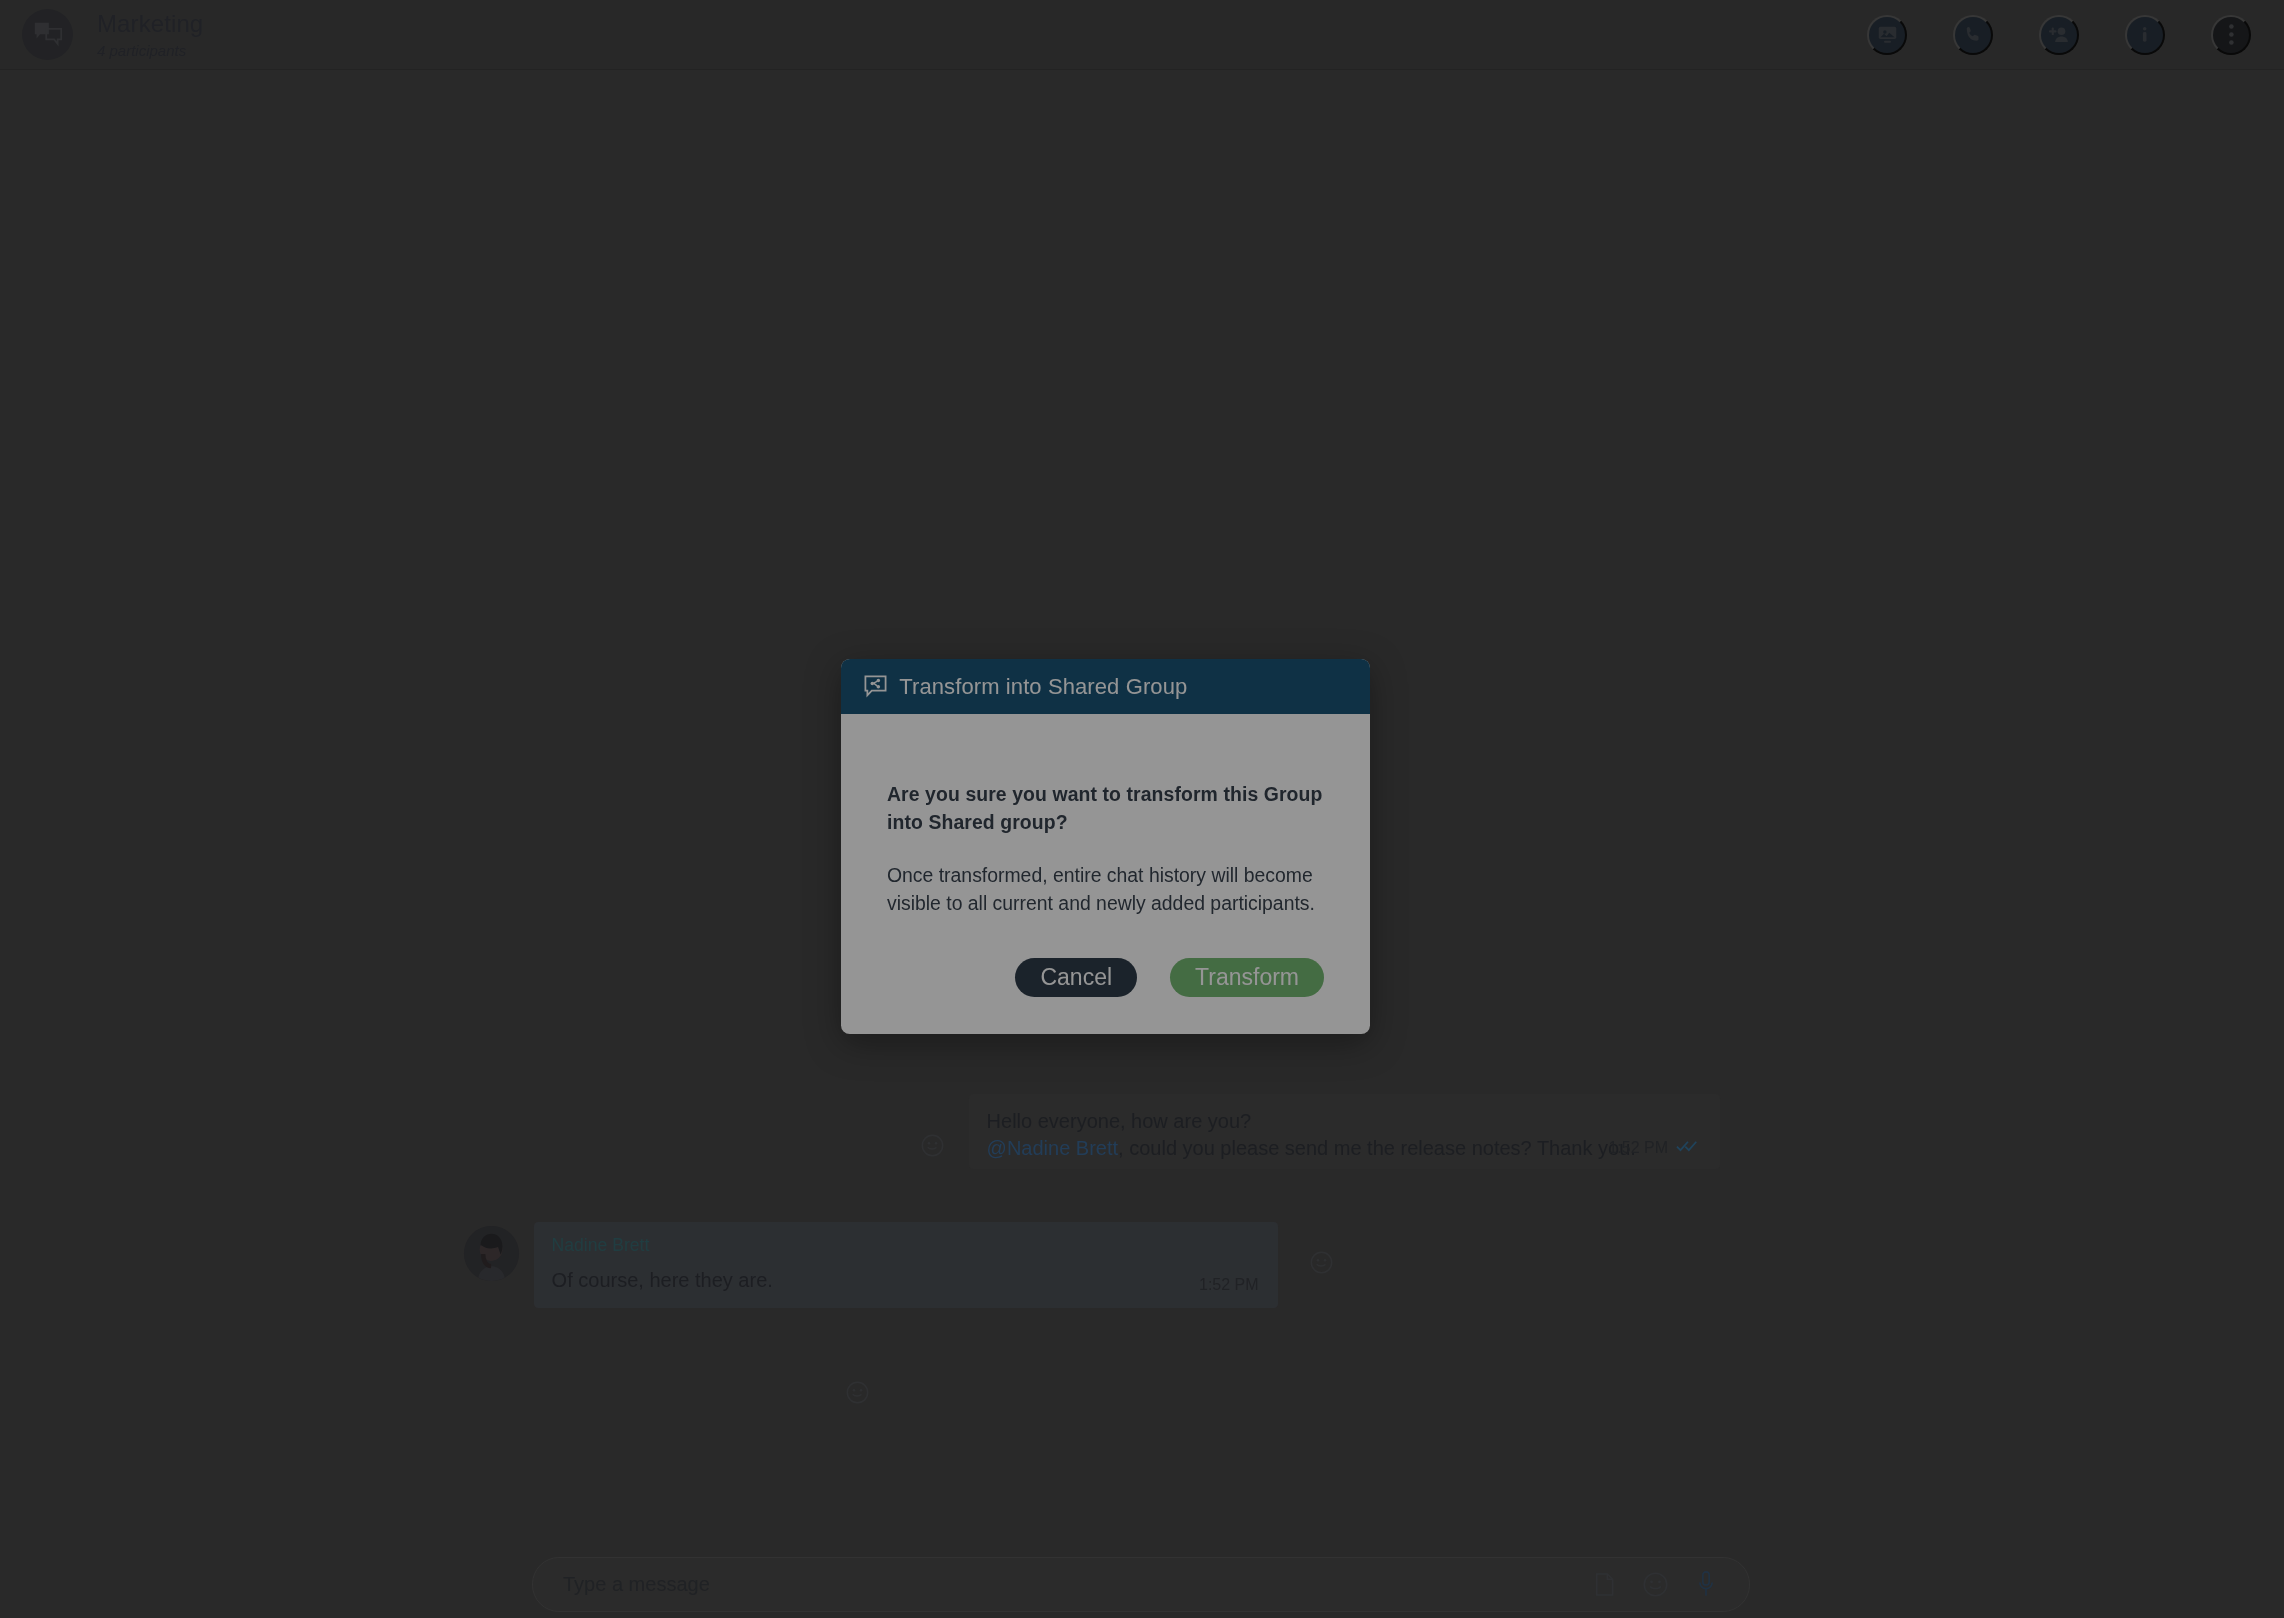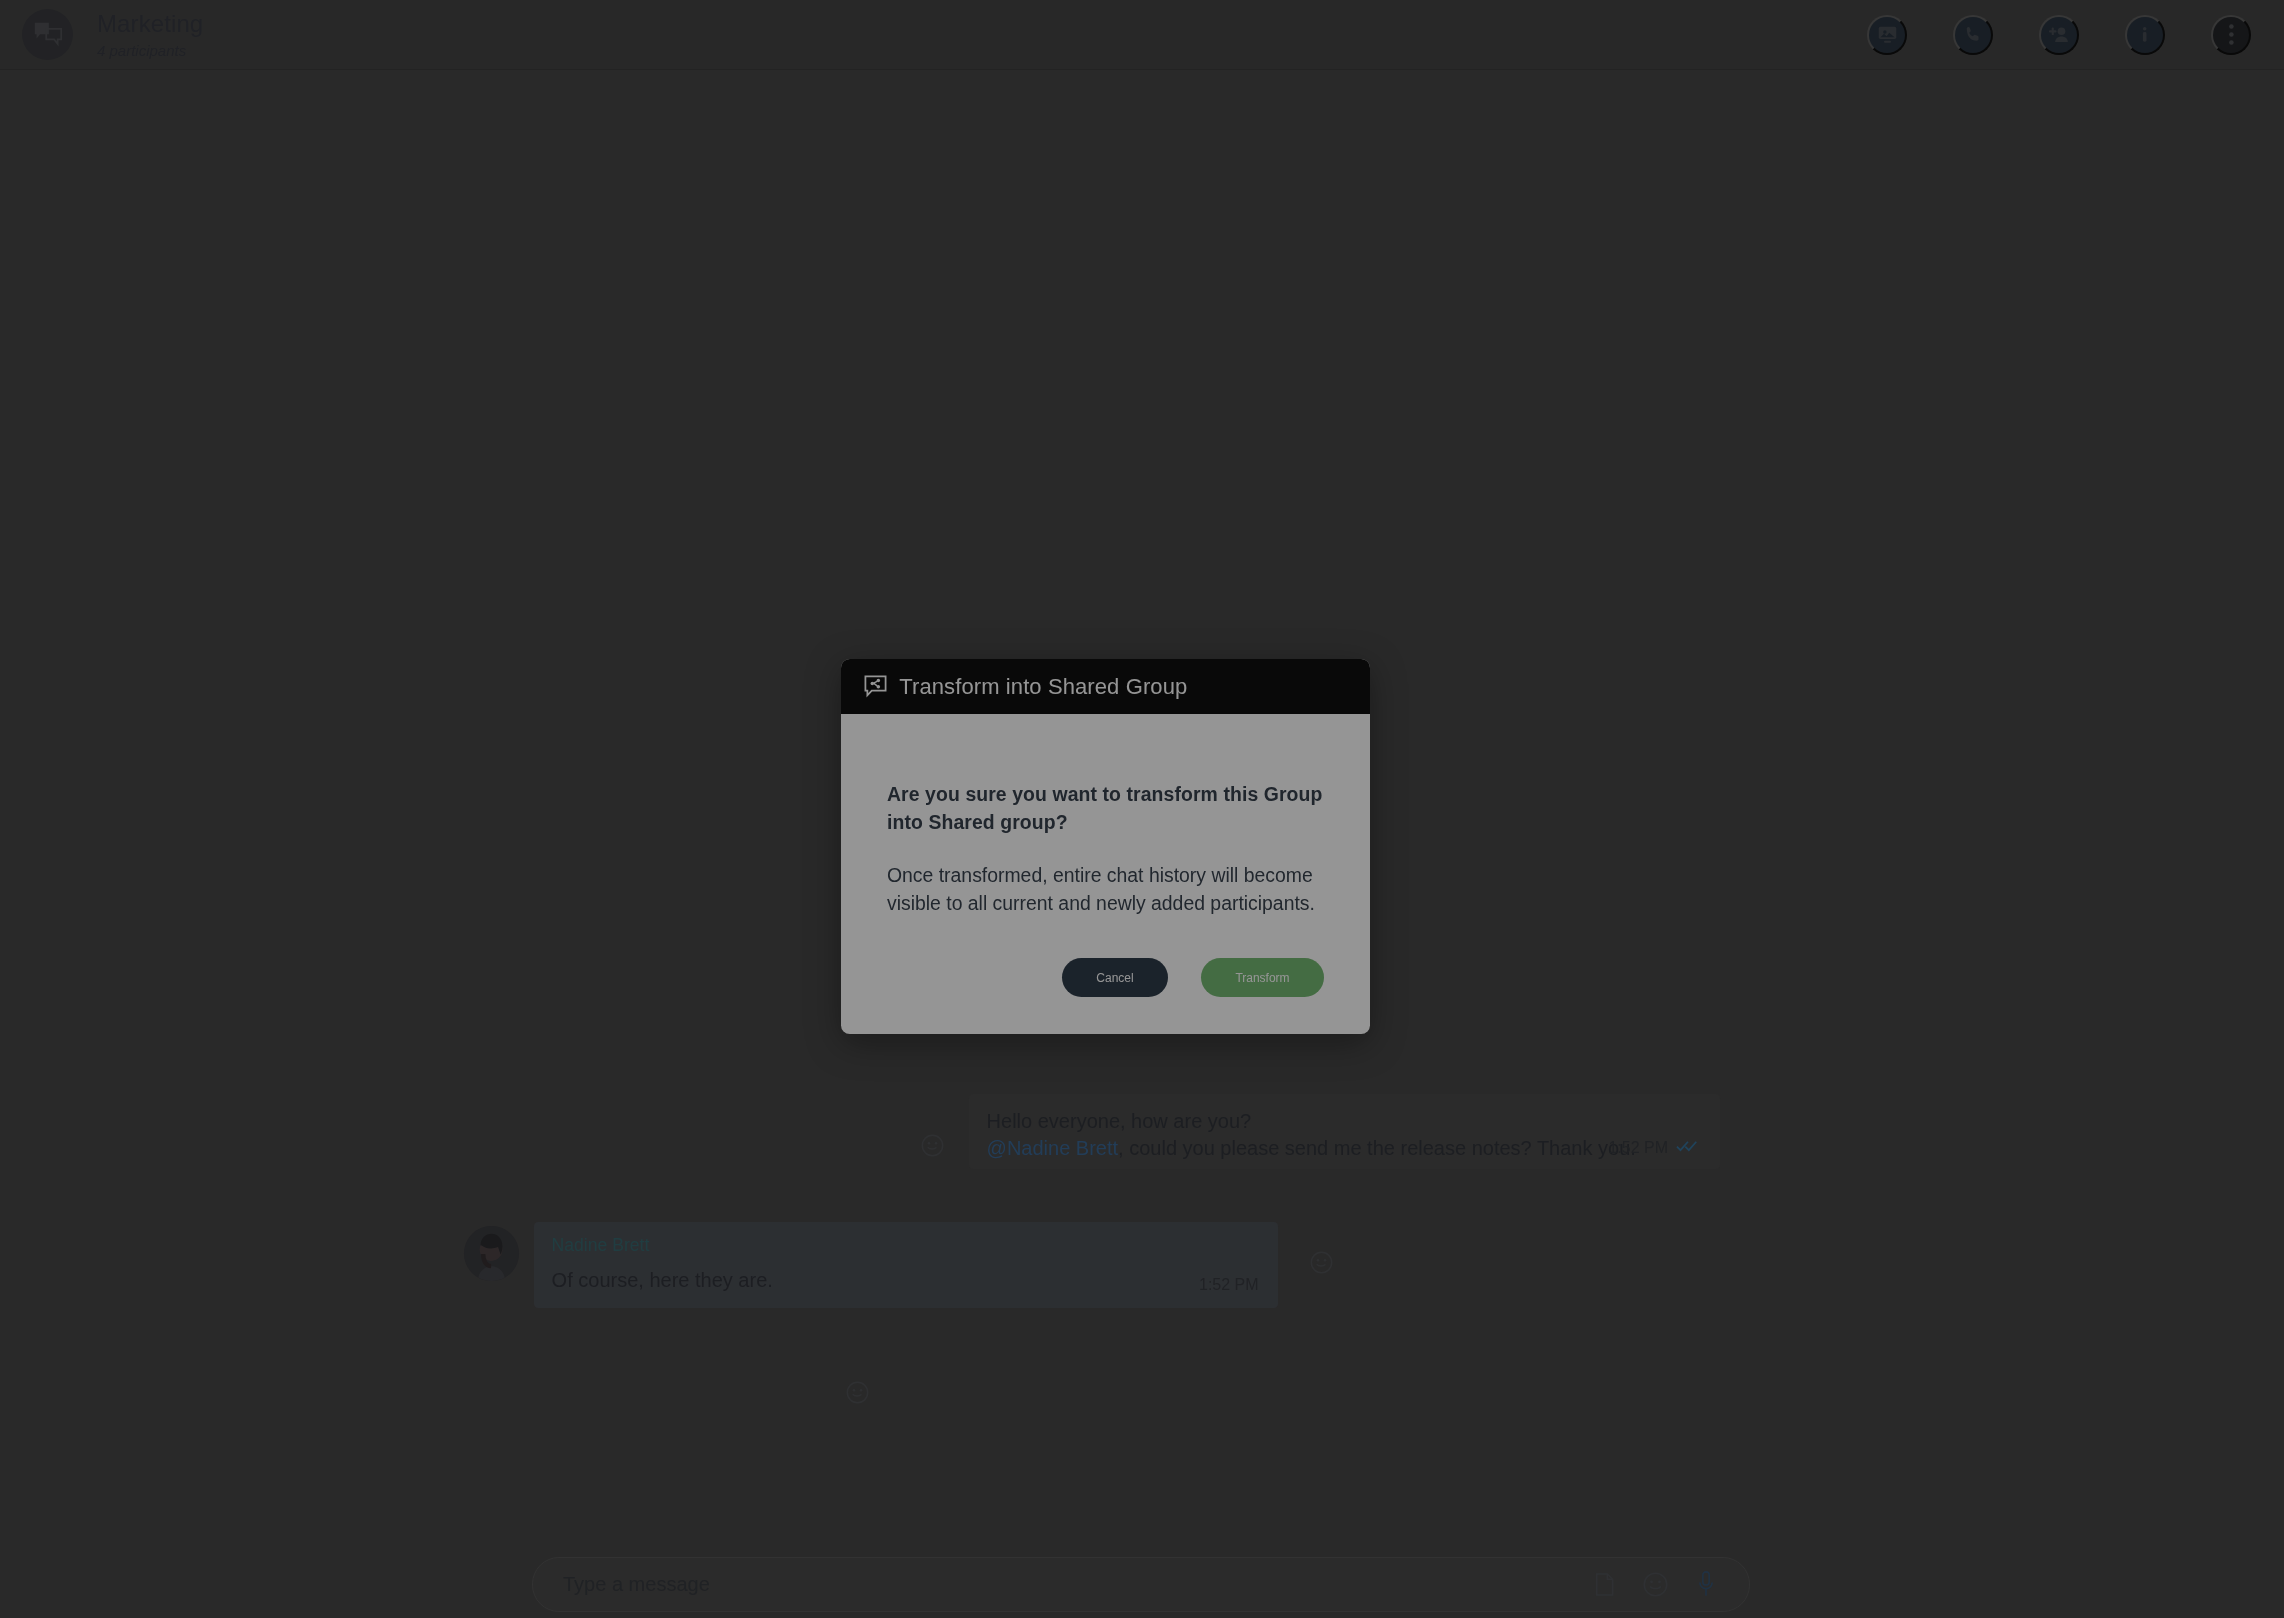--- a/index.html
+++ b/index.html
@@ -259,21 +259,21 @@
     left: 841px;
     top: 659px;
     width: 529px;
     background: #ffffff;
     border-radius: 8.8px;
     overflow: hidden;
     box-shadow: 0 8.8px 35px rgba(0,0,0,.45);
   }
   .modal-header {
     height: 55px;
-    background: #000000;
+    background: #0c4a6e;
     display: flex;
     align-items: center;
     padding: 0 23px;
     gap: 12.3px;
   }
   .modal-header svg { display: block; flex: none; }
   .modal-title {
     font-size: 22px;
     color: #ffffff;
     letter-spacing: 0.1px;
@@ -298,21 +298,21 @@
   .modal-footer {
     display: flex;
     justify-content: flex-end;
     gap: 33px;
     padding: 41px 46px 37px 46px;
   }
   .btn {
     border: none;
     border-radius: 19.4px;
     font-family: "Liberation Sans", sans-serif;
-    font-size: 12px;
+    font-size: 23px;
     color: #ffffff;
     cursor: pointer;
     padding: 12px 25px;
     height: 39px;
     display: flex;
     align-items: center;
     justify-content: center;
   }
   .btn-cancel { background: #22303f; min-width: 106px; }
   .btn-confirm { background: #6cb46a; min-width: 123px; }

